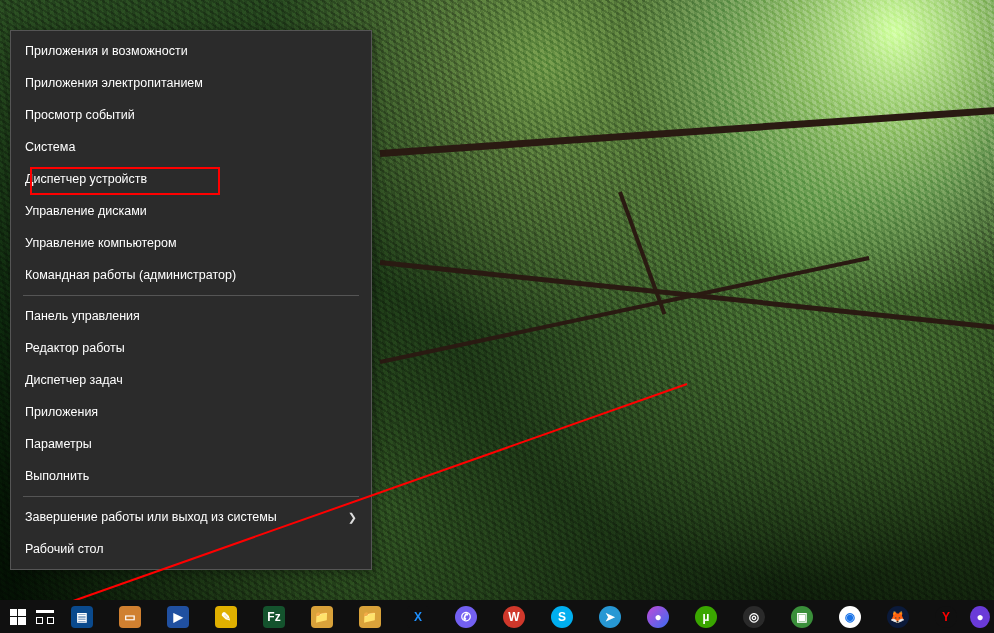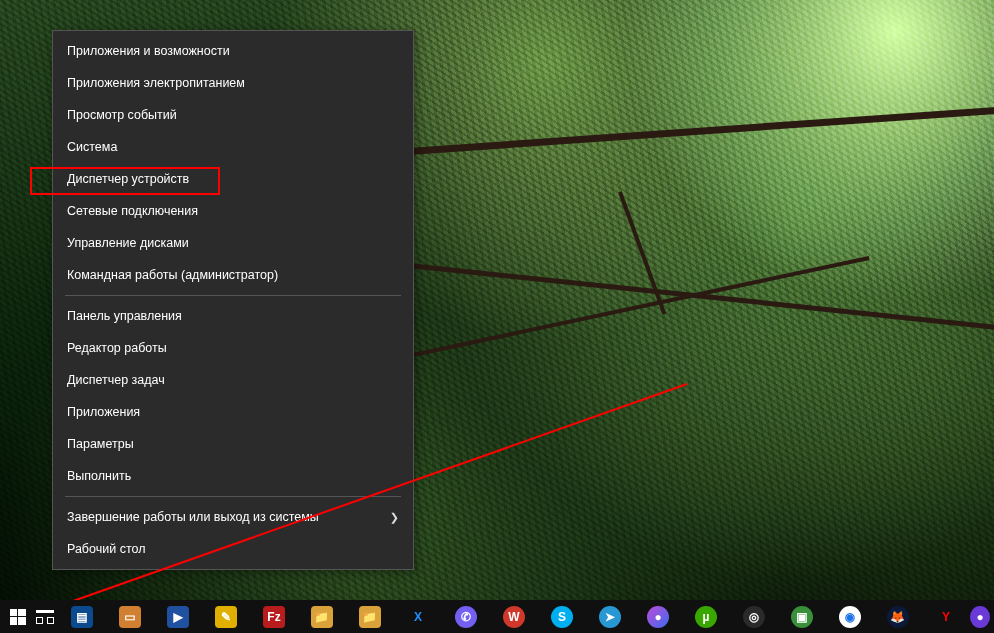--- a/index.html
+++ b/index.html
@@ -33,21 +33,20 @@
   
   .menu {
     position: absolute;
     left: 10px; top: 30px;
     width: 362px;
     background: #2b2b2b;
     color: #fff;
     border: 1px solid #555;
     padding: 4px 0;
     box-shadow: 2px 2px 10px rgba(0,0,0,0.4);
-    margin-left: 42px;
   }
   .menu .item {
     height: 32px;
     padding: 0 14px;
     display: flex;
     align-items: center;
     justify-content: space-between;
     font-size: 12.5px;
     cursor: default;
   }
@@ -120,24 +119,24 @@
   <div class="item">
       <span>Просмотр событий</span>
     </div>
   <div class="item">
       <span>Система</span>
     </div>
   <div class="item">
       <span>Диспетчер устройств</span>
     </div>
   <div class="item">
-      <span>Сетевые подключения</span>
-    </div>
-  <div class="item">
       <span>Управление дисками</span>
+    </div>
+  <div class="item">
+      <span>Управление компьютером</span>
     </div>
   <div class="item">
       <span>Командная работы (администратор)</span>
     </div>
 
   <div class="sep"></div>
 
   <div class="item">
       <span>Панель управления</span>
     </div>
@@ -199,21 +198,21 @@
       <div class="tbtn">
         <div class="app" style="background: rgb(208, 128, 48);">▭</div>
       </div>
       <div class="tbtn">
         <div class="app" style="background: rgb(32, 80, 160);">▶</div>
       </div>
       <div class="tbtn">
         <div class="app" style="background: rgb(224, 176, 0);">✎</div>
       </div>
       <div class="tbtn">
-        <div class="app" style="background: #b91c1c;">Fz</div>
+        <div class="app" style="background: #14532d;">Fz</div>
       </div>
       <div class="tbtn">
         <div class="app" style="background: rgb(217, 162, 58);">📁</div>
       </div>
       <div class="tbtn">
         <div class="app" style="background: rgb(217, 162, 58);">📁</div>
       </div>
       <div class="tbtn">
         <div class="app" style="background: rgb(16, 16, 16); color: rgb(30, 144, 255);">X</div>
       </div>

